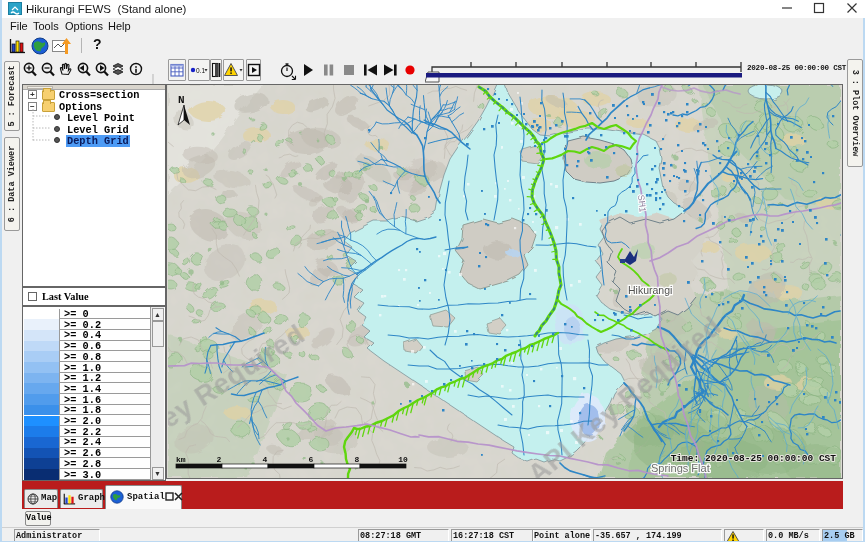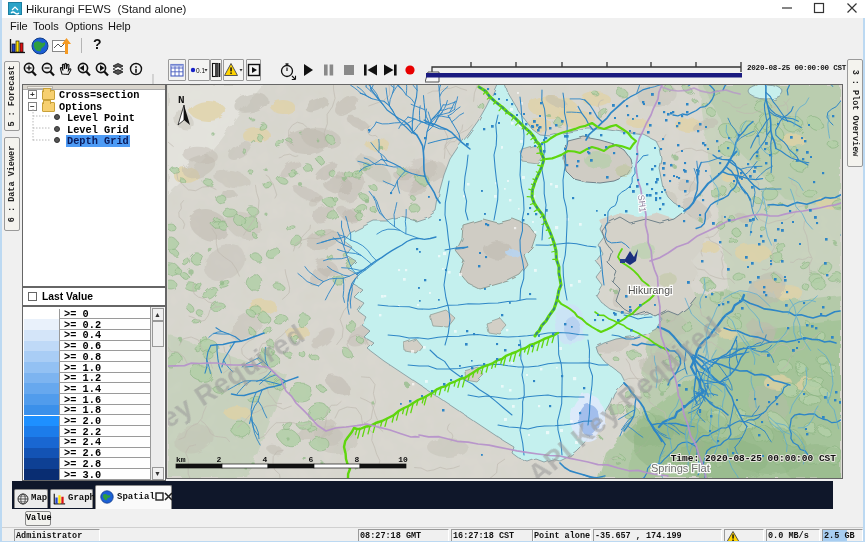--- a/index.html
+++ b/index.html
@@ -15,30 +15,30 @@
  font-family:"Liberation Mono",monospace;font-size:8.5px;font-weight:bold;color:#222;
  display:flex;align-items:center;justify-content:center}
 .vtab span{white-space:nowrap}
 #treepanel{position:absolute;left:22px;top:84px;width:144px;height:203px;background:#fff;border:1px solid #666}
 #treetop{position:absolute;left:0;top:0;width:142px;height:5px;background:#d8d4cc;border-bottom:1px solid #aaa}
 .trow{position:absolute;left:0;height:11.5px;font-family:"Liberation Mono",monospace;font-size:10.3px;font-weight:bold;color:#000;white-space:nowrap}
 .pm{position:absolute;width:9px;height:9px;border:1px solid #848484;background:#fff;font-size:8px;line-height:7px;text-align:center;color:#333}
 .folder{position:absolute;width:13px;height:10px;background:#f7d070;border:1px solid #c9a23a;border-radius:1px}
 .folder:before{content:"";position:absolute;left:0;top:-3px;width:6px;height:3px;background:#f7d070;border:1px solid #c9a23a;border-bottom:none;border-radius:1px 1px 0 0}
 .bullet{position:absolute;width:6px;height:6px;border-radius:50%;background:#555;border:1px solid #333}
-#legendhdr{position:absolute;left:22px;top:287px;width:144px;height:19px;background:#fff;border:1px solid #666;font-family:Liberation Sans, sans-serif;font-size:10.3px;font-weight:bold}
+#legendhdr{position:absolute;left:22px;top:287px;width:144px;height:19px;background:#fff;border:1px solid #666;font-family:Liberation Serif, serif;font-size:10.3px;font-weight:bold}
 #legendbox{position:absolute;left:22px;top:306px;width:144px;height:175px;background:#fff;border:1px solid #666;overflow:hidden}
 .lrow{position:absolute;left:1px;width:127px;height:10.7px;border-bottom:1px solid #9a9a9a}
 .lsw{position:absolute;left:0;top:0;width:36px;height:10.7px;border-right:1px solid #9a9a9a}
 .ltx{position:absolute;left:40px;top:-0.5px;font-family:"Liberation Mono",monospace;font-size:10.3px;font-weight:bold;color:#000}
 .sbar{position:absolute;right:1px;top:0;width:14px;height:173px;background:#ececec;border-left:1px solid #999}
 .sbtn{position:absolute;left:0.5px;width:12px;height:13px;background:#f0f0f0;border:1px solid #999;color:#333;font-size:7px;line-height:11px;text-align:center}
 #mappanel{position:absolute;left:166px;top:84px;width:677px;height:395px;border:1px solid #666;background:#dcdbd4;overflow:hidden}
 #mapinner{position:absolute;left:1px;top:0px;width:673px;height:393px;overflow:hidden}
-#tabbar{position:absolute;left:12px;top:481px;width:821px;height:28px;background:#0f172a}
+#tabbar{position:absolute;left:22px;top:481px;width:821px;height:28px;background:#b91c1c}
 .btab{position:absolute;border:1px solid #8a8a8a;border-bottom:none;border-radius:2px 2px 0 0;background:#ececec;font-family:"Liberation Mono",monospace;font-size:9px;font-weight:bold;color:#111}
 #logsbtn{position:absolute;left:25px;top:511px;width:26px;height:15px;border:1px solid #8a8a8a;border-radius:2px;background:#f2f2ee;font-family:"Liberation Mono",monospace;font-size:8.5px;font-weight:bold;text-align:center;line-height:13px}
 #statusbar{position:absolute;left:0px;top:527px;width:865px;height:15px;background:#f0f0f0;border-top:1px solid #d0d0d0}
 .scell{position:absolute;top:1px;height:13px;border:1px solid #9a9a9a;border-right-color:#fff;border-bottom-color:#fff;
  font-family:"Liberation Mono",monospace;font-size:8.5px;font-weight:bold;color:#111;padding:1px 1px;white-space:nowrap;overflow:hidden}
 .tbtn{position:absolute;top:2px;height:22px;border:1px solid #9a9a9a;background:#f4f4f2;border-radius:1px}
 #timelabel{position:absolute;left:725px;top:7px;font-family:"Liberation Mono",monospace;font-size:7.6px;letter-spacing:-0.25px;color:#111;font-weight:bold;white-space:nowrap}
 </style></head><body>
 
 <div id="titlebar">

